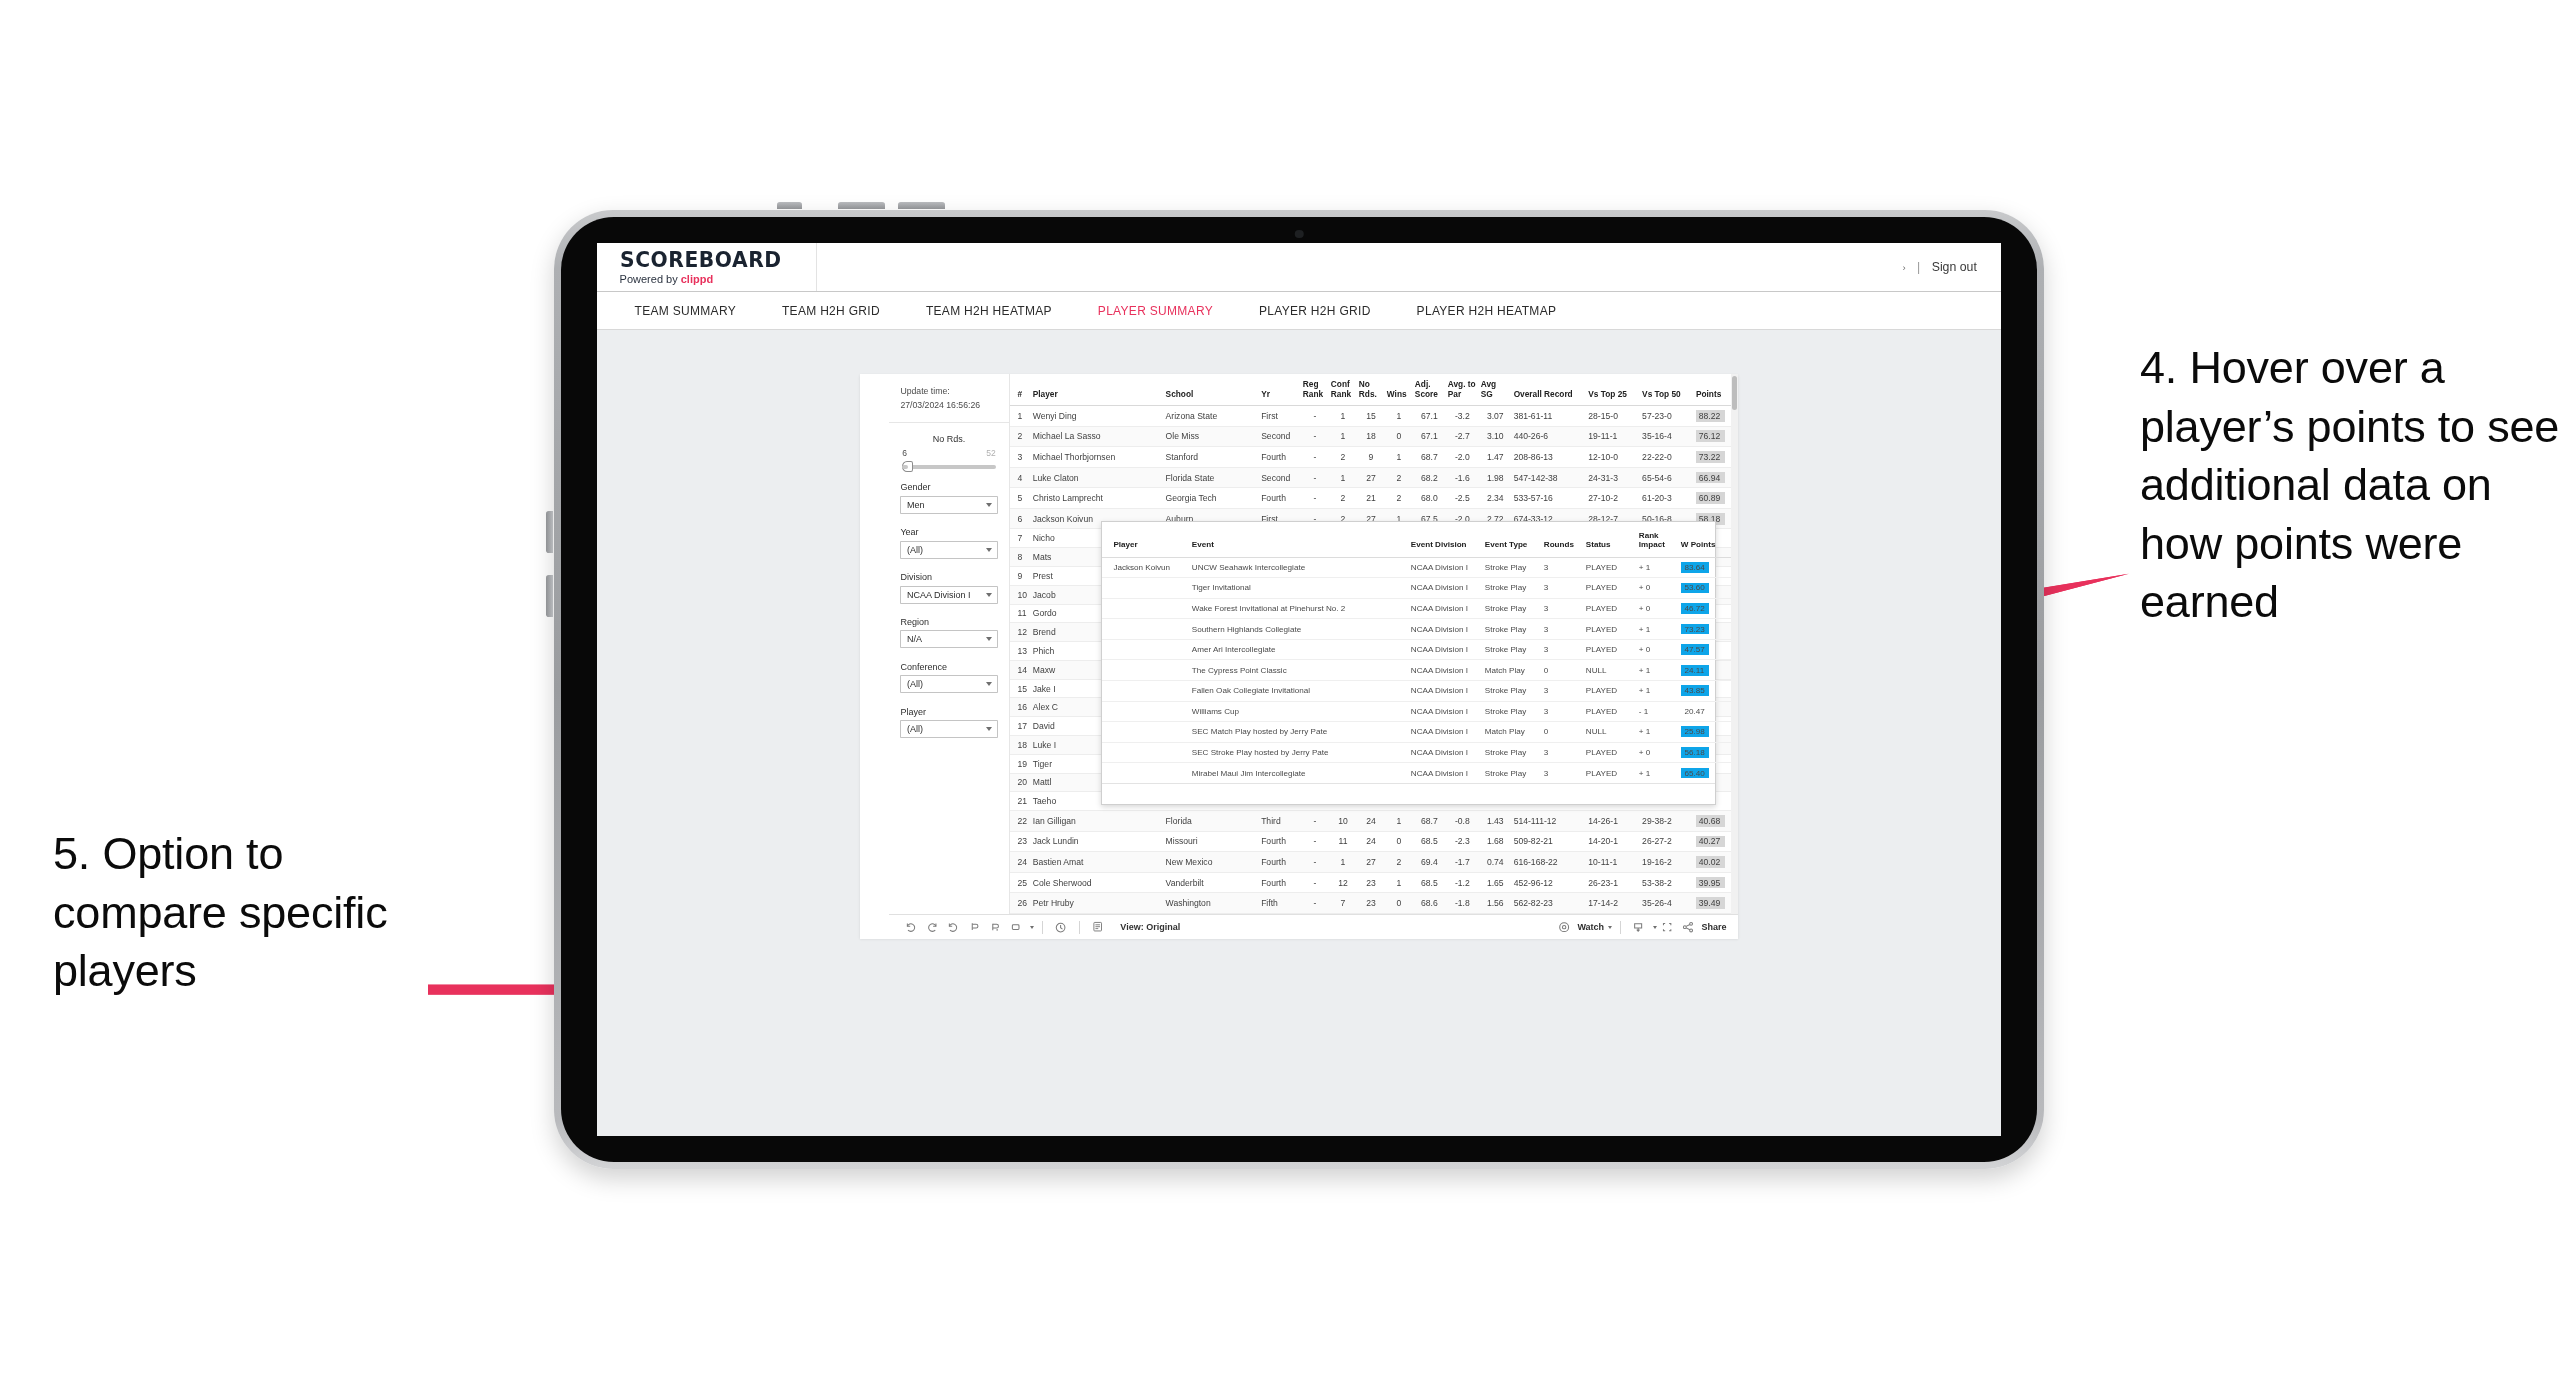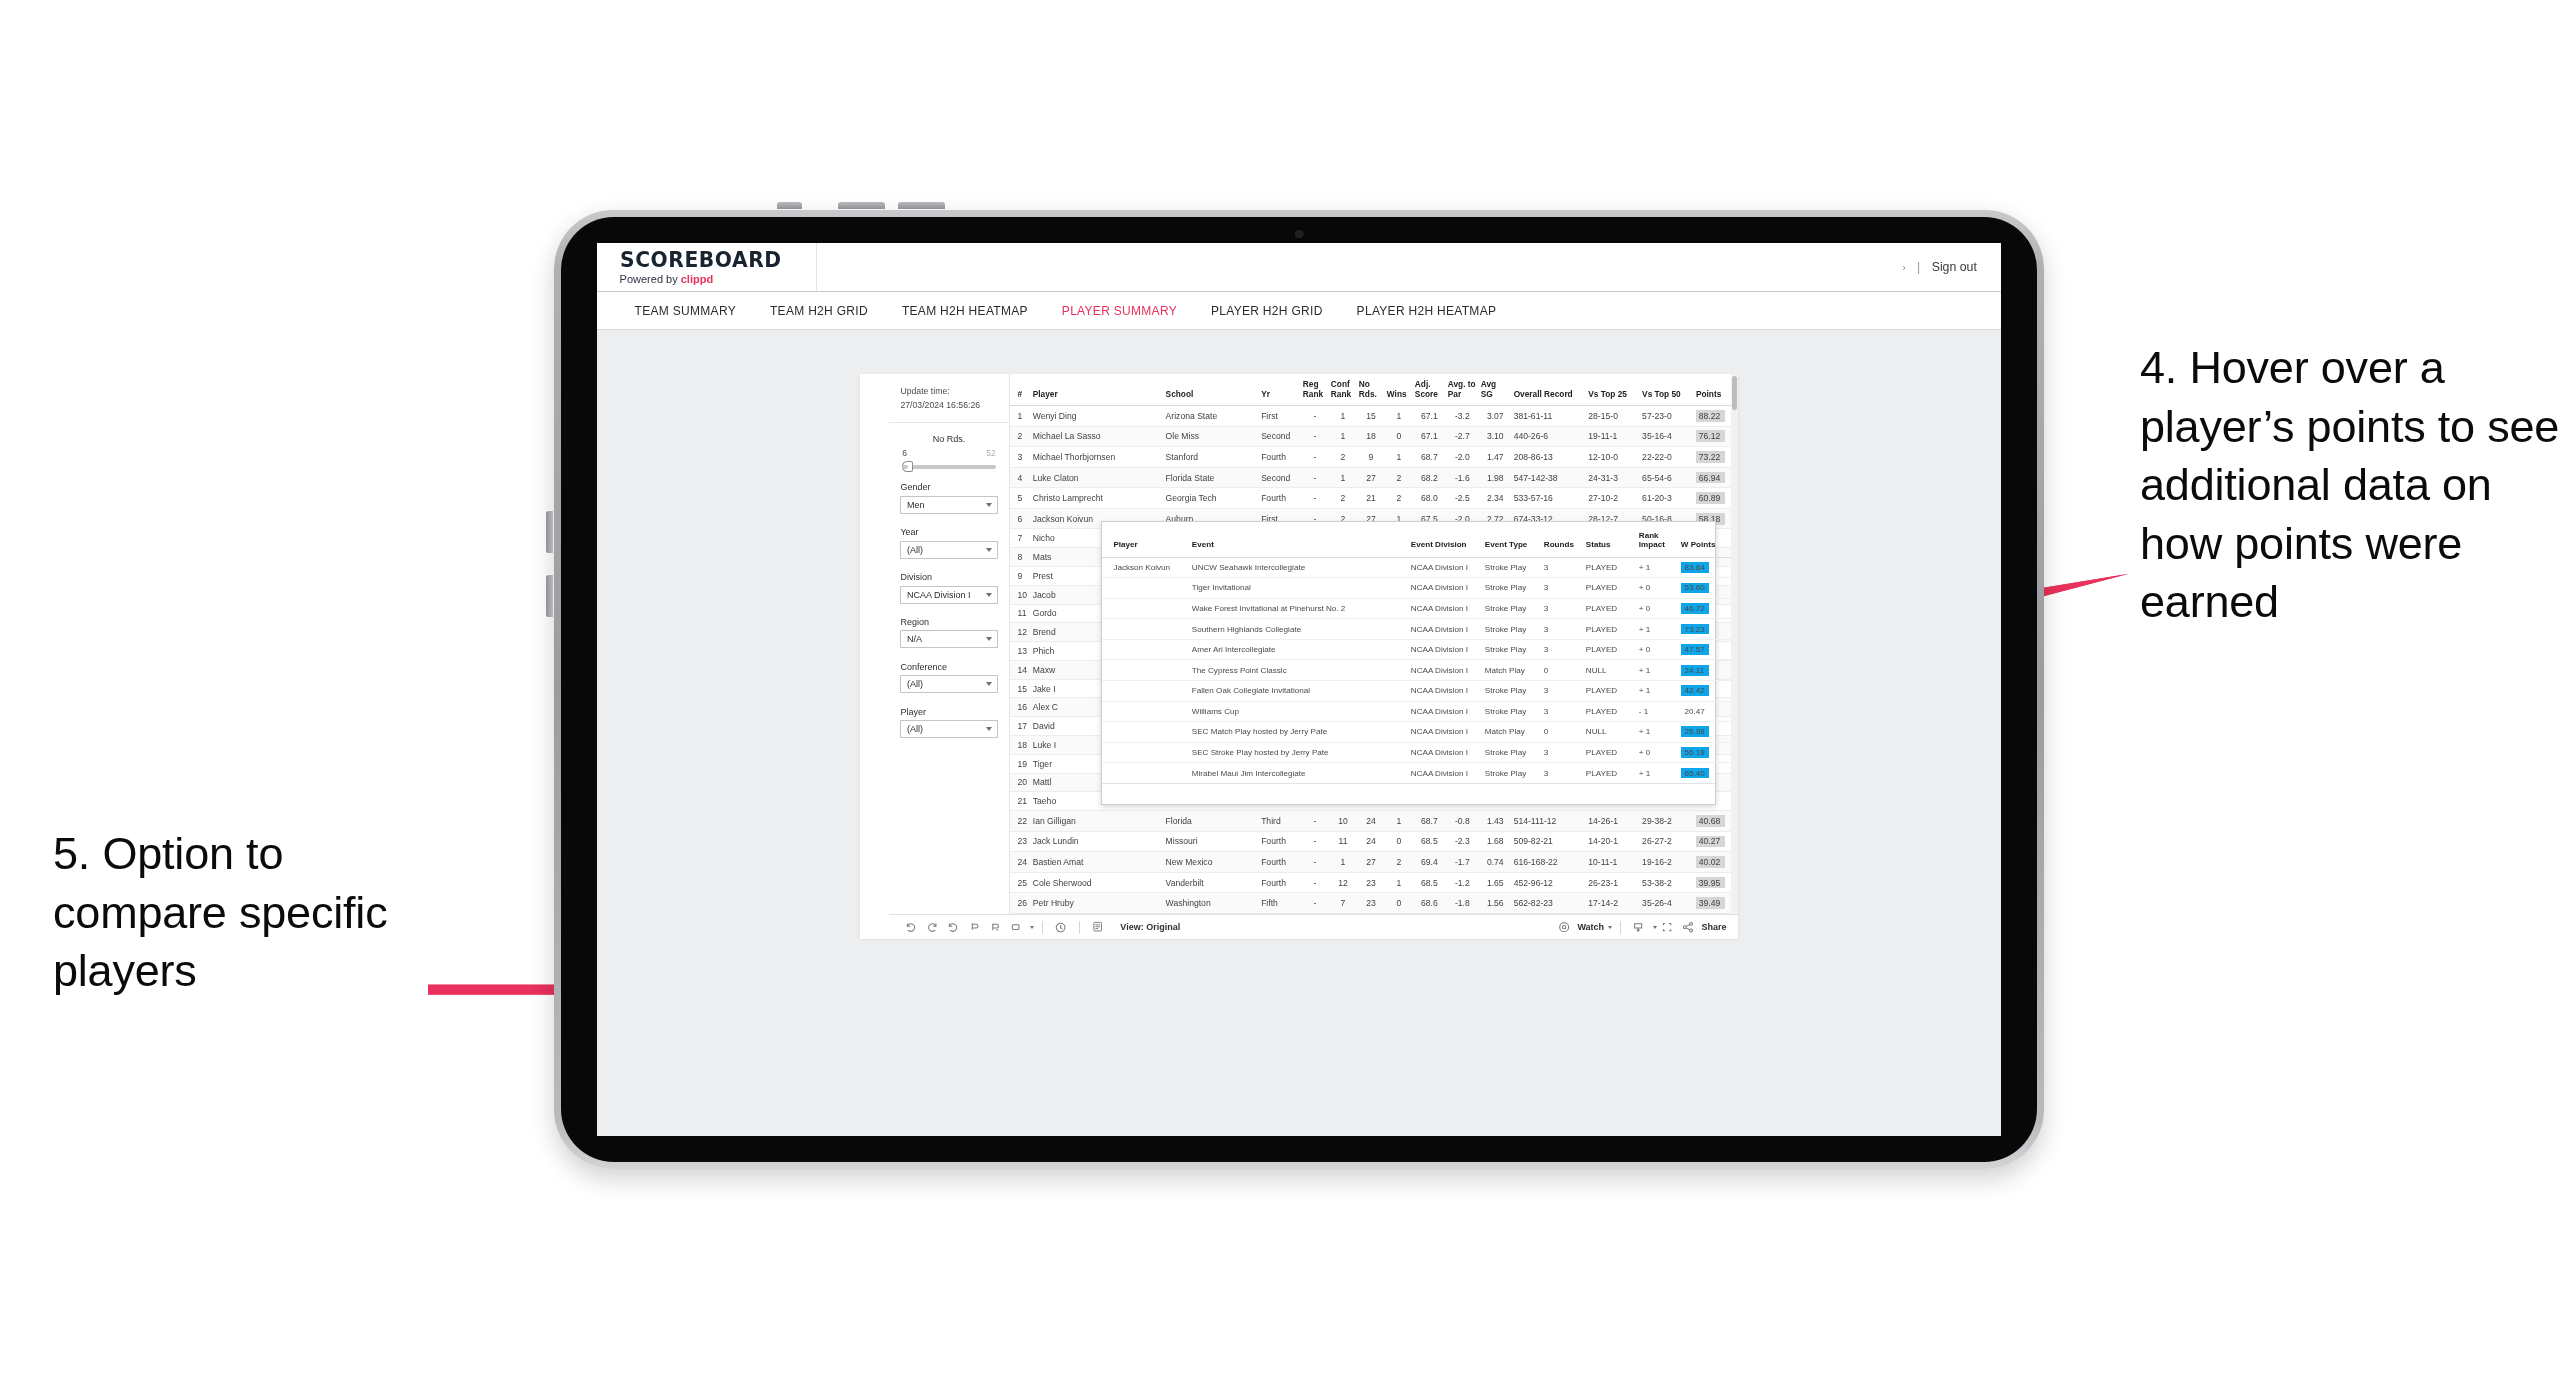--- a/index.html
+++ b/index.html
@@ -106,21 +106,21 @@
     margin-left: auto; display: flex; align-items: center; gap: 11.4px;
     padding-right: 24.6px; font-size: 12.3px; color: #3a3a3a;
   }
   .top-right .sep { color: #9a9a9a; }
   .top-right .caret { font-size: 9.5px; color: #6a6a6a; }
   .signout { cursor: pointer; }
 
   
   .subnav {
     height: 38px; background: #fff; display: flex; align-items: center;
-    padding-left: 21px; gap: 0; border-bottom: 0.9px solid #d8d8d8; flex: none;
+    padding-left: 21px; gap: 12px; border-bottom: 0.9px solid #d8d8d8; flex: none;
   }
   .subnav-item {
     font-size: 12px; color: #2b2b2b; letter-spacing: 0.3px;
     padding: 0 17px; cursor: pointer; white-space: nowrap;
   }
   .subnav-item.active { color: #e8315c; }
 
   
   .viz-area {
     flex: 1; background: #eceef0; position: relative;
@@ -925,21 +925,21 @@
                           <td class="tt-pts"><span class="wpts-cell">24.11</span></td>
                         </tr>
                         <tr>
                           <td class="tt-player"></td>
                           <td class="tt-event">Fallen Oak Collegiate Invitational</td>
                           <td class="tt-div">NCAA Division I</td>
                           <td class="tt-type">Stroke Play</td>
                           <td class="tt-rounds">3</td>
                           <td class="tt-status">PLAYED</td>
                           <td class="tt-rank">+ 1</td>
-                          <td class="tt-pts"><span class="wpts-cell">42.42</span></td>
+                          <td class="tt-pts"><span class="wpts-cell">43.85</span></td>
                         </tr>
                         <tr>
                           <td class="tt-player"></td>
                           <td class="tt-event">Williams Cup</td>
                           <td class="tt-div">NCAA Division I</td>
                           <td class="tt-type">Stroke Play</td>
                           <td class="tt-rounds">3</td>
                           <td class="tt-status">PLAYED</td>
                           <td class="tt-rank">- 1</td>
                           <td class="tt-pts"><span class="wpts-cell plain">20.47</span></td>

